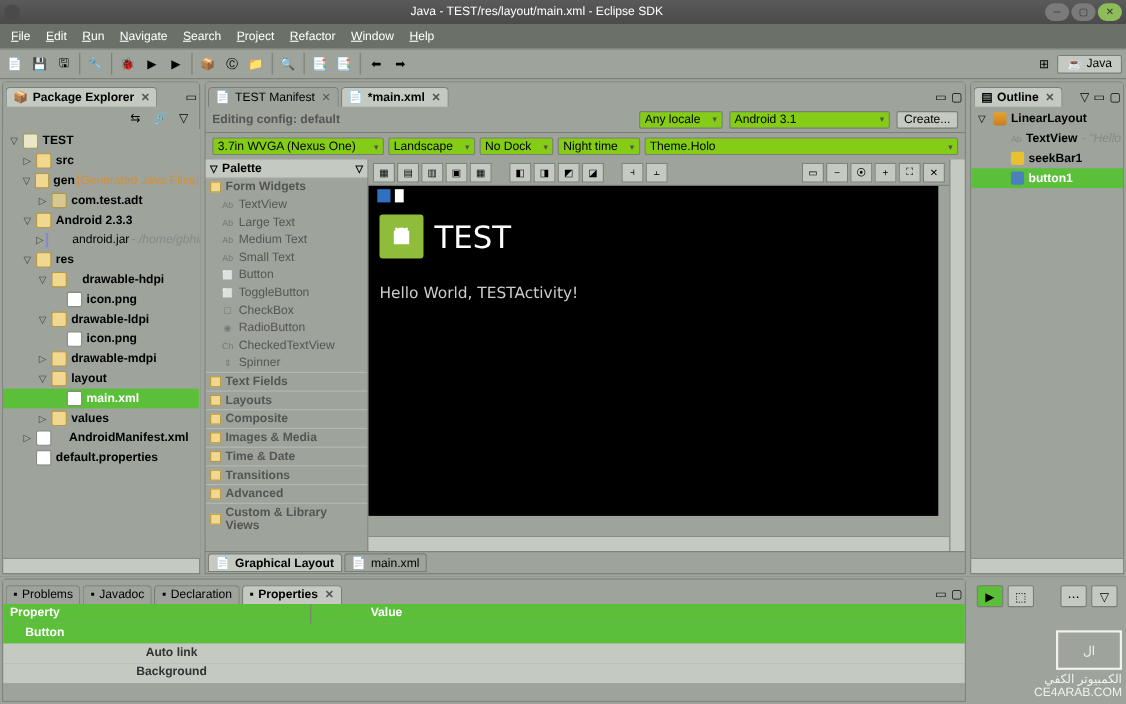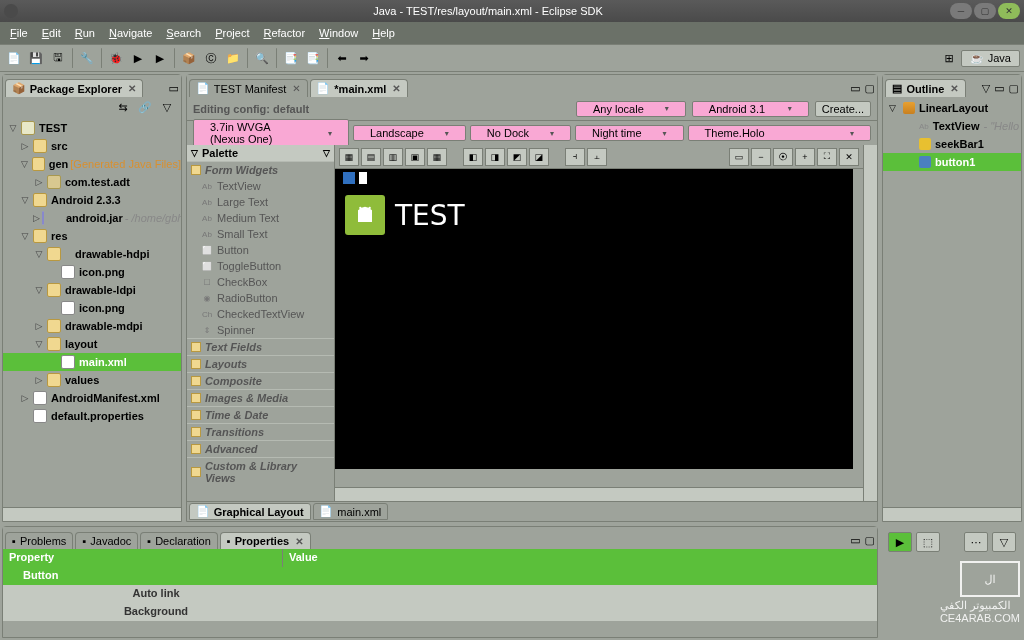--- a/index.html
+++ b/index.html
@@ -26,28 +26,28 @@
 .panel-tab .xclose { font-size:10px; color:#555; margin-left:2px; }
 .panel-toolbar { height:20px; display:flex; align-items:center; justify-content:flex-end; padding:0 4px; gap:2px; background:#9ea39b; }
 .tree { background:#9ea39b; flex:1; overflow:auto; padding:2px 0; }
 .tnode { display:flex; align-items:center; height:18px; padding-left:4px; gap:2px; white-space:nowrap; cursor:pointer; }
 .tnode.sel { background:#5bbf3a; color:#fff; }
 .tnode .tw { width:12px; text-align:center; color:#444; font-size:9px; }
 .tnode.d1 { padding-left:16px; } .tnode.d2 { padding-left:30px; } .tnode.d3 { padding-left:44px; }
 .editor-area { flex:1; display:flex; flex-direction:column; }
 .editor-cfg { height:24px; background:#9ea39b; display:flex; align-items:center; padding:0 6px; gap:6px; border-bottom:1px solid #7a7f76; }
 .editor-cfg .lbl { color:#555; font-weight:bold; }
-.combo { background:#f9a8d4; border:1px solid #7a7f76; padding:1px 16px; display:flex; align-items:center; gap:21px; border-radius:2px; }
+.combo { background:#84cc16; border:1px solid #7a7f76; padding:1px 4px; display:flex; align-items:center; gap:11px; border-radius:2px; }
 .combo .arr { font-size:8px; color:#555; }
 .btn { background:#c4c9c1; border:1px solid #7a7f76; padding:1px 6px; border-radius:2px; }
 .editor-row2 { height:24px; background:#9ea39b; display:flex; align-items:center; padding:0 6px; gap:4px; }
 .editor-body { flex:1; display:flex; }
 .palette { width:148px; background:#9ea39b; border-right:1px solid #7a7f76; display:flex; flex-direction:column; }
 .pal-hdr { background:#c4c9c1; padding:2px 4px; font-weight:bold; display:flex; align-items:center; }
-.pal-sect { background:#9ea39b; padding:2px 4px; font-weight:bold; color:#555; border-top:1px solid #b5bab2; display:flex; align-items:center; gap:4px;font-style:italic; }
+.pal-sect { background:#9ea39b; padding:2px 4px; font-weight:bold; color:#555; border-top:1px solid #b5bab2; display:flex; align-items:center; gap:4px; }
 .pal-item { padding:2px 4px 2px 14px; color:#555; display:flex; align-items:center; gap:4px; }
 .pal-item .picon { width:12px; height:12px; font-size:8px; color:#777; display:inline-flex; align-items:center; justify-content:center; }
 .canvas-wrap { flex:1; display:flex; flex-direction:column; }
 .canvas-tb { height:24px; background:#9ea39b; display:flex; align-items:center; padding:0 4px; gap:2px; border-bottom:1px solid #7a7f76; }
 .canvas-tb .cbtn { width:20px; height:18px; border:1px solid #7a7f76; background:#c4c9c1; display:flex; align-items:center; justify-content:center; font-size:9px; }
 .canvas-tb .gap { width:12px; }
 .canvas { flex:1; background:#9ea39b; display:flex; align-items:flex-start; justify-content:flex-start; padding:0; position:relative; }
 .device { width:518px; height:300px; background:#000; position:relative; }
 .device .statusbar { height:18px; display:flex; align-items:center; padding:0 8px; gap:4px; }
 .device .appbar { display:flex; align-items:center; gap:10px; padding:8px 10px; }
@@ -57,35 +57,35 @@
 .canvas-scroll { height:14px; background:#c4c9c1; border-top:1px solid #7a7f76; }
 .editor-bottabs { height:20px; background:#9ea39b; display:flex; align-items:center; border-top:1px solid #7a7f76; }
 .editor-bottabs .bt { background:#c4c9c1; border:1px solid #7a7f76; padding:1px 6px; margin-left:2px; display:flex; align-items:center; gap:4px; font-weight:bold; border-radius:3px 3px 0 0; }
 .editor-bottabs .bt.inactive { background:#9ea39b; font-weight:normal; }
 .outline-tree .on { display:flex; align-items:center; height:18px; padding-left:6px; gap:4px; }
 .on.sel { background:#5bbf3a; color:#fff; }
 .on.d1 { padding-left:22px; }
 .bottom-area { height:116px; background:#9ea39b; display:flex; }
 .props-panel { flex:1; margin:2px; border:1px solid #7a7f76; border-radius:4px 4px 0 0; display:flex; flex-direction:column; background:#9ea39b; }
 .props-body { flex:1; background:#9ea39b; }
-.props-hdr { height:18px; background:#5bbf3a; color:#fff; display:flex; font-weight:bold; }
+.props-hdr { height:18px; background:#5bbf3a; color:#fff; display:flex; font-weight:bold;gap:48px; }
 .props-hdr .c1 { width:280px; padding:2px 6px; border-right:1px solid #7a7f76; }
 .props-hdr .c2 { flex:1; padding:2px 6px; }
 .props-row { height:18px; display:flex; background:#c4c9c1; }
 .props-row .c1 { width:280px; padding:2px 6px; }
 .props-row.cat { background:#5bbf3a; color:#fff; font-weight:bold; }
 .props-row.cat .c1 { padding-left:20px; }
 .props-row.sub .c1 { padding-left:32px; font-weight:bold; color:#333;text-align:center; }
 .right-btns { width:140px; margin:2px; display:flex; flex-direction:column; }
 .right-btns .rb-row { display:flex; gap:4px; padding:6px; }
 .right-btns .rbtn { width:24px; height:20px; background:#c4c9c1; border:1px solid #7a7f76; border-radius:2px; display:flex; align-items:center; justify-content:center; }
 .sb-v { width:14px; background:#c4c9c1; border-left:1px solid #7a7f76; }
 .sb-h { height:14px; background:#c4c9c1; border-top:1px solid #7a7f76; }
 .muted { color:#888; font-style:italic; }
-.watermark { position:absolute; right:4px; bottom:16px; color:#fff; font-size:9px; opacity:.85; pointer-events:none; }
+.watermark { position:absolute; right:4px; bottom:4px; color:#fff; font-size:9px; text-align:right; opacity:.85; pointer-events:none; }
 .watermark .logo { width:60px; height:36px; border:2px solid #fff; margin-bottom:2px; margin-left:auto; display:flex; align-items:center; justify-content:center; }
 .ficon { width:14px; height:14px; display:inline-block; border-radius:2px; }
 .ic-proj { background:#e8e8c8; border:1px solid #a89850; }
 .ic-fold { background:#f0d890; border:1px solid #b89840; }
 .ic-foldG { background:#f0d890; border:1px solid #b89840; }
 .ic-pkg { background:#d8c890; border:1px solid #a89850; }
 .ic-jar { background:#d8d8ff; border:1px solid #8888cc; border-radius:6px; }
 .ic-file { background:#fff; border:1px solid #888; position:relative; }
 .ic-xml { background:#fff; border:1px solid #888; }
 .ic-img { background:#fff; border:1px solid #888; }
@@ -188,21 +188,21 @@
           <span style="font-weight:bold;margin-left:2px">com.test.adt</span>
         </div>
         <div class="tnode d1">
           <span class="tw">▽</span>
           <span class="ficon ic-fold"></span>
           <span style="font-weight:bold;margin-left:2px">Android 2.3.3</span>
         </div>
         <div class="tnode d2">
           <span class="tw">▷</span>
           <span class="ficon ic-jar"></span>
-          <span style="font-weight:bold;margin-left:20px">android.jar</span> 
+          <span style="font-weight:normal;margin-left:20px">android.jar</span> 
           <span class="muted" style="">- /home/gbhil</span>
         </div>
         <div class="tnode d1">
           <span class="tw">▽</span>
           <span class="ficon ic-fold"></span>
           <span style="font-weight:bold;margin-left:2px">res</span>
         </div>
         <div class="tnode d2">
           <span class="tw">▽</span>
           <span class="ficon ic-fold"></span>
@@ -239,21 +239,21 @@
           <span style="font-weight:bold;margin-left:2px">main.xml</span>
         </div>
         <div class="tnode d2">
           <span class="tw">▷</span>
           <span class="ficon ic-fold"></span>
           <span style="font-weight:bold;margin-left:2px">values</span>
         </div>
         <div class="tnode d1">
           <span class="tw">▷</span>
           <span class="ficon ic-xml"></span>
-          <span style="font-weight:bold;margin-left:2px">AndroidManifest.xml</span>
+          <span style="font-weight:bold;margin-left:14px">AndroidManifest.xml</span>
         </div>
         <div class="tnode d1">
           <span class="tw"></span>
           <span class="ficon ic-file"></span>
           <span style="font-weight:bold;margin-left:2px">default.properties</span>
         </div>
       </div>
     <div class="sb-h"></div>
   </div>
 
@@ -272,21 +272,21 @@
       <span style="margin-left:auto;padding:2px">▭</span>
       <span style="padding:2px">▢</span>
     </div>
     <div class="editor-cfg">
       <span class="lbl"><span>Editing config:</span> <span>default</span></span>
       <span style="flex:1"></span>
       <span class="combo">
           <span>Any locale</span>
           <span class="arr">▾</span>
         </span>
-      <span class="combo" style="width:117px">
+      <span class="combo" style="width:146px">
           <span>Android 3.1</span>
           <span class="arr" style="margin-left:auto">▾</span>
         </span>
       <span class="btn">Create...</span>
     </div>
     <div class="editor-row2">
       <span class="combo" style="width:156px">
           <span>3.7in WVGA (Nexus One)</span>
           <span class="arr" style="margin-left:auto">▾</span>
         </span>
@@ -368,20 +368,21 @@
             <div class="appbar">
               <div class="appicon">
                 <svg viewBox="0 0 24 24" width="28" height="28">
                     <circle cx="8" cy="6" r="1" fill="#fff"></circle>
                     <circle cx="16" cy="6" r="1" fill="#fff"></circle>
                     <path d="M6 8 Q12 2 18 8 L18 18 L6 18 Z" fill="#fff"></path>
                   </svg>
               </div>
               <div class="apptitle">TEST</div>
             </div>
+            <div class="hello">Hello World, TESTActivity!</div>
           </div>
         </div>
         <div class="canvas-scroll"></div>
       </div>
       <div class="sb-v"></div>
     </div>
     <div class="editor-bottabs" id="editor-bottabs">
         <div class="bt"><span>📄</span>Graphical Layout</div>
         <div class="bt inactive"><span>📄</span>main.xml</div>
       </div>

